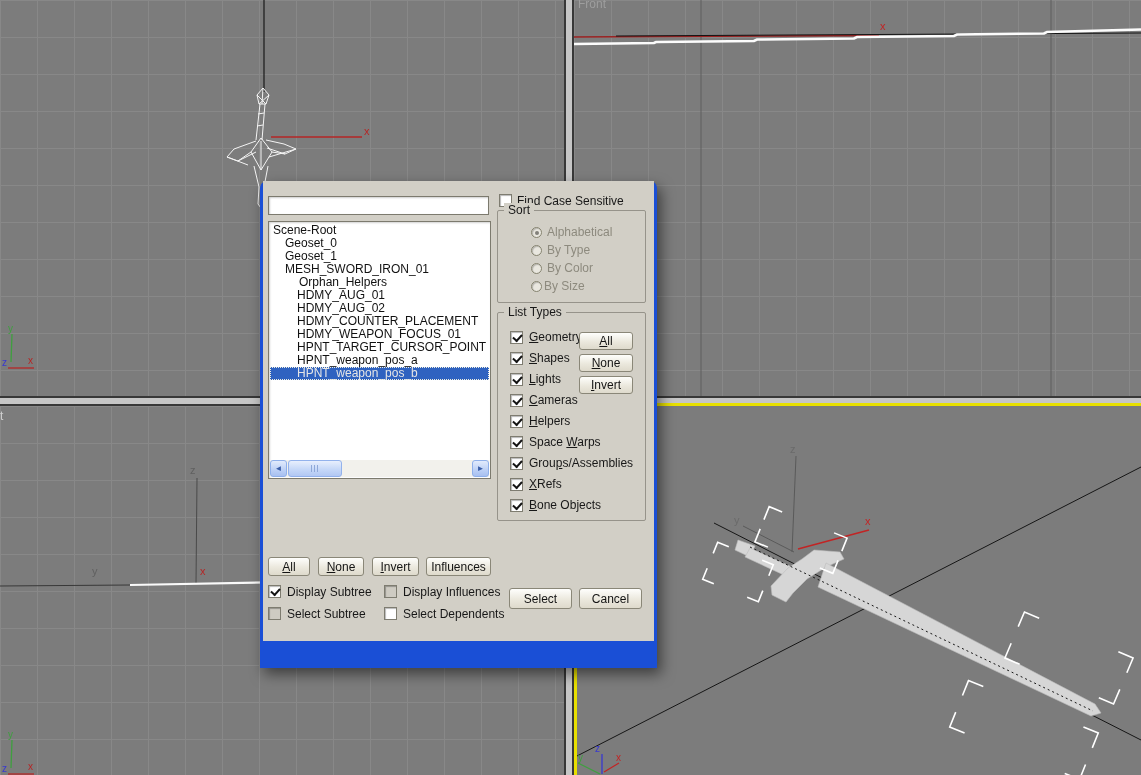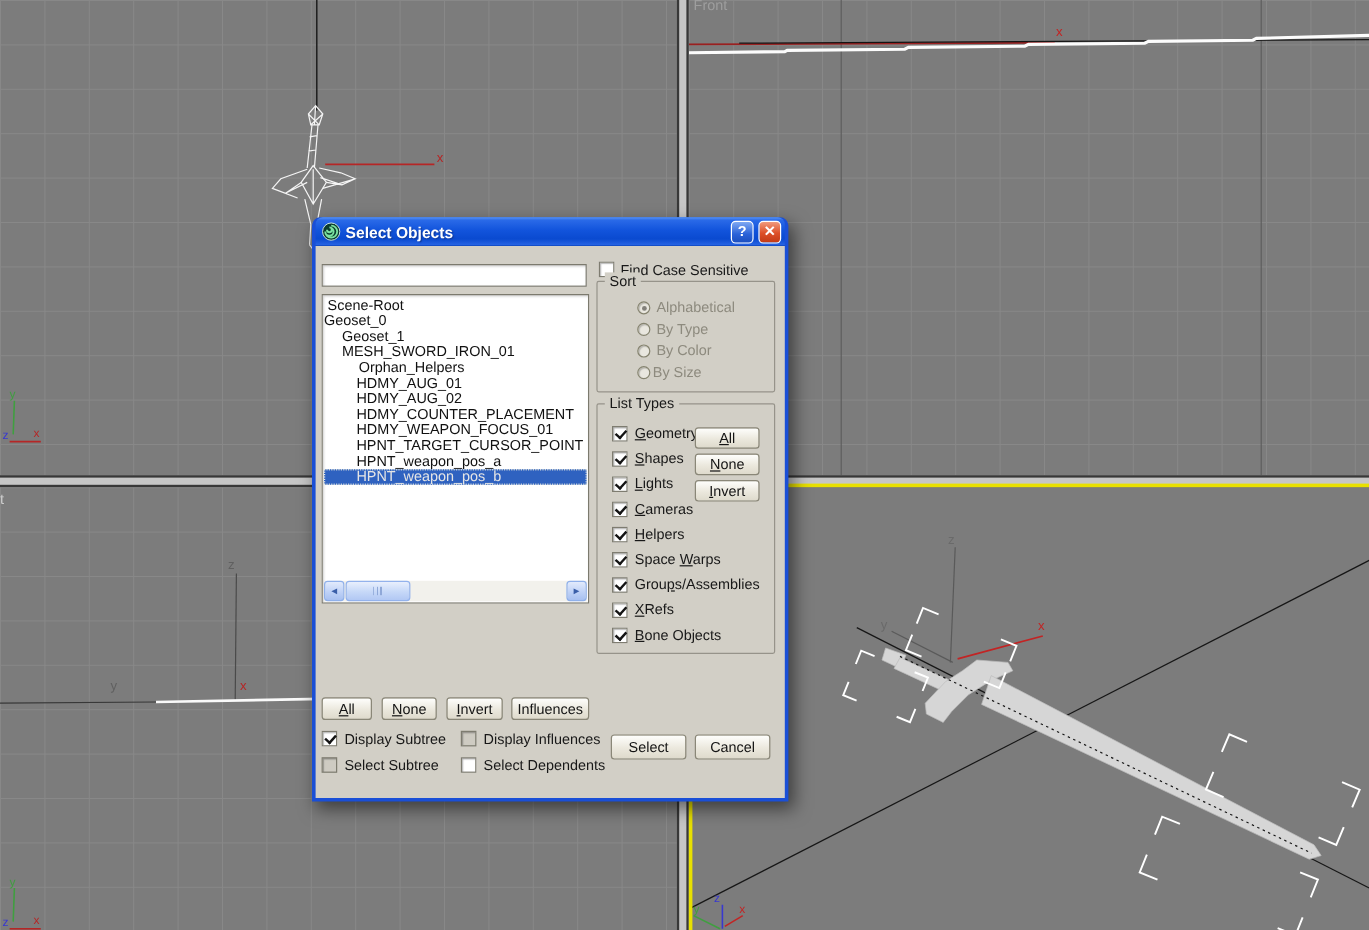--- a/index.html
+++ b/index.html
@@ -180,39 +180,28 @@
     </g>
   </svg>
 </div>
 
 <div class="splitter-v"></div>
 <div class="splitter-h"></div>
 <div class="yline-top"></div>
 <div class="yline-left"></div>
 
 <div class="dialog">
-  <div class="titlebar">
-    <span class="app-icon">
-      <svg width="16" height="16" viewBox="0 0 16 16">
-        <circle cx="8" cy="8" r="7.2" fill="#0b3b2e" stroke="#cfe8d8" stroke-width="0.8"></circle>
-        <path d="M8 3 a5 5 0 1 1 -5 5 a3.5 3.5 0 1 0 3.5 -3.5 a2 2 0 1 1 -2 2" stroke="#7be3a0" stroke-width="1.6" fill="none"></path>
-      </svg>
-    </span>
-    <span class="title">Select Objects</span>
-    <span class="tb-btn help">?</span>
-    <span class="tb-btn close">✕</span>
-  </div>
 
   <div class="dlg-body">
     <input class="search" value="" style="">
 
     <div class="listbox">
       <div class="list-items" id="objList">
           <div class="list-item" style="padding-left: 3px;">Scene-Root</div>
-          <div class="list-item" style="">Geoset_0</div>
+          <div class="list-item" style="padding-left: 15px;">Geoset_0</div>
           <div class="list-item" style="padding-left: 15px;">Geoset_1</div>
           <div class="list-item" style="padding-left: 15px;">MESH_SWORD_IRON_01</div>
           <div class="list-item" style="padding-left: 29px;">Orphan_Helpers</div>
           <div class="list-item" style="padding-left: 27px;">HDMY_AUG_01</div>
           <div class="list-item" style="padding-left: 27px;">HDMY_AUG_02</div>
           <div class="list-item" style="padding-left: 27px;">HDMY_COUNTER_PLACEMENT</div>
           <div class="list-item" style="padding-left: 27px;">HDMY_WEAPON_FOCUS_01</div>
           <div class="list-item" style="padding-left: 27px;">HPNT_TARGET_CURSOR_POINT</div>
           <div class="list-item" style="padding-left: 27px;">HPNT_weapon_pos_a</div>
           <div class="list-item selected" style="padding-left: 27px;">HPNT_weapon_pos_b</div>

